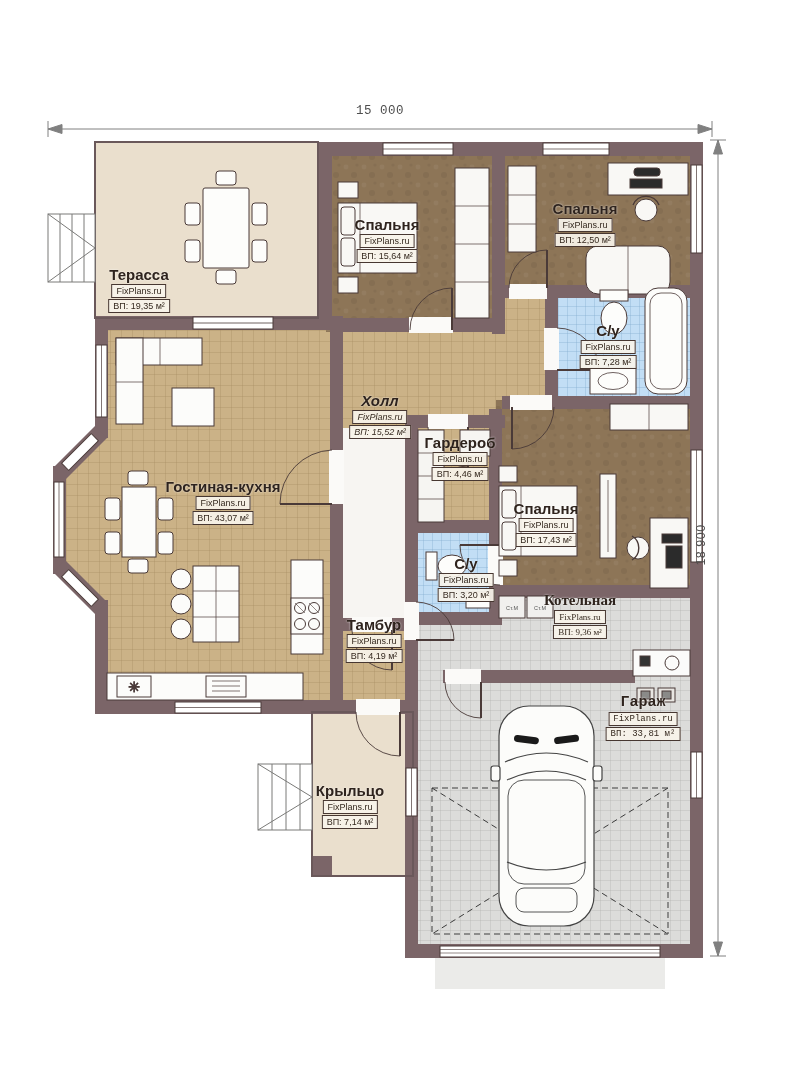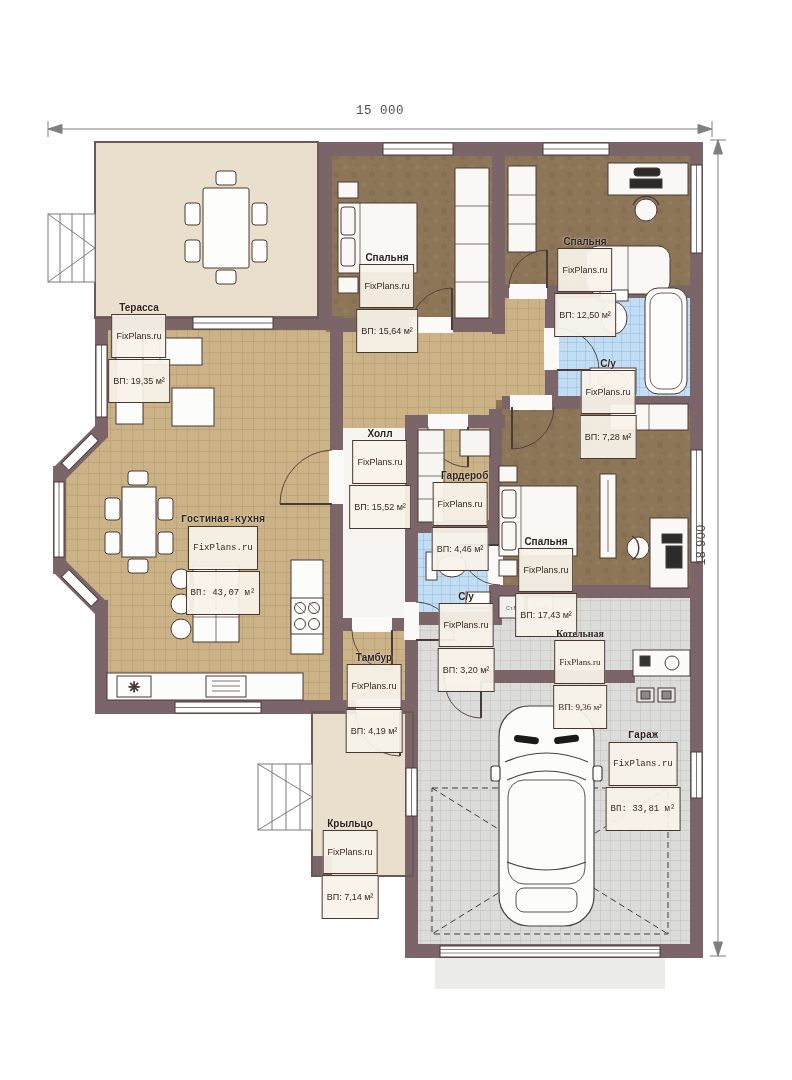--- a/index.html
+++ b/index.html
@@ -1,21 +1,21 @@
 <!DOCTYPE html>
 <html><head>
 <meta charset="utf-8">
 <style>
   html,body{margin:0;padding:0;background:#fff;font-family:"Liberation Sans",sans-serif;}
   .stage{position:relative;width:792px;height:1080px;background:#ffffff;overflow:hidden;}
   .room-label{position:absolute;transform:translateX(-50%);text-align:center;z-index:6;}
-  .rl-name{font-size:10px;font-weight:bold;color:#2e231d;white-space:nowrap;margin-bottom:1px;
-           text-shadow:0 0 2px rgba(255,255,255,.85);margin-top:36px;}
+  .rl-name{font-size:15px;font-weight:bold;color:#2e231d;white-space:nowrap;margin-bottom:1px;
+           text-shadow:0 0 2px rgba(255,255,255,.85);}
   .rl-box{display:table;border:1.4px solid #473731;background:rgba(247,243,234,.93);
-          font-size:9px;color:#35291f;padding:15px 4px;margin:1px auto 0;white-space:nowrap;line-height:1.35;}
+          font-size:9px;color:#35291f;padding:0 4px;margin:1px auto 0;white-space:nowrap;line-height:1.35;}
   .dim{position:absolute;font-size:12.5px;color:#4e4e4e;z-index:6;letter-spacing:.5px;}
   .dim-top{left:380px;top:104px;transform:translateX(-50%);font-family:Liberation Mono, monospace;}
   .dim-right{left:701px;top:545px;transform:translate(-50%,-50%) rotate(-90deg);white-space:nowrap;}
   svg text{font-family:"Liberation Sans",sans-serif;}
 </style>
 </head>
 <body>
 
 <div class="stage">
 
@@ -389,41 +389,41 @@
 <div class="room-label" style="left:585px;top:200px;">
   <div class="rl-name">Спальня</div>
   <div class="rl-box">FixPlans.ru</div>
   <div class="rl-box">ВП: 12,50 м²</div>
 </div>
 <div class="room-label" style="left:608px;top:322px;">
   <div class="rl-name">С/у</div>
   <div class="rl-box">FixPlans.ru</div>
   <div class="rl-box">ВП: 7,28 м²</div>
 </div>
-<div class="room-label" style="left:380px;top:392px;">
+<div class="room-label" style="left:380px;top:392px;font-style:italic;">
   <div class="rl-name">Холл</div>
   <div class="rl-box">FixPlans.ru</div>
   <div class="rl-box">ВП: 15,52 м²</div>
 </div>
 <div class="room-label" style="left:460px;top:434px;text-align:right;">
   <div class="rl-name">Гардероб</div>
   <div class="rl-box">FixPlans.ru</div>
   <div class="rl-box">ВП: 4,46 м²</div>
 </div>
 <div class="room-label" style="left:546px;top:500px;">
   <div class="rl-name">Спальня</div>
   <div class="rl-box">FixPlans.ru</div>
   <div class="rl-box">ВП: 17,43 м²</div>
 </div>
 <div class="room-label" style="left:466px;top:555px;">
   <div class="rl-name">С/у</div>
   <div class="rl-box">FixPlans.ru</div>
   <div class="rl-box">ВП: 3,20 м²</div>
 </div>
-<div class="room-label" style="left:223px;top:478px;font-family:Liberation Mono, monospace;">
+<div class="room-label" style="left:223px;top:478px;">
   <div class="rl-name">Гостиная-кухня</div>
   <div class="rl-box">FixPlans.ru</div>
   <div class="rl-box">ВП: 43,07 м²</div>
 </div>
 <div class="room-label" style="left:374px;top:616px;">
   <div class="rl-name">Тамбур</div>
   <div class="rl-box">FixPlans.ru</div>
   <div class="rl-box">ВП: 4,19 м²</div>
 </div>
 <div class="room-label" style="left:580px;top:592px;font-family:Liberation Serif, serif;">

